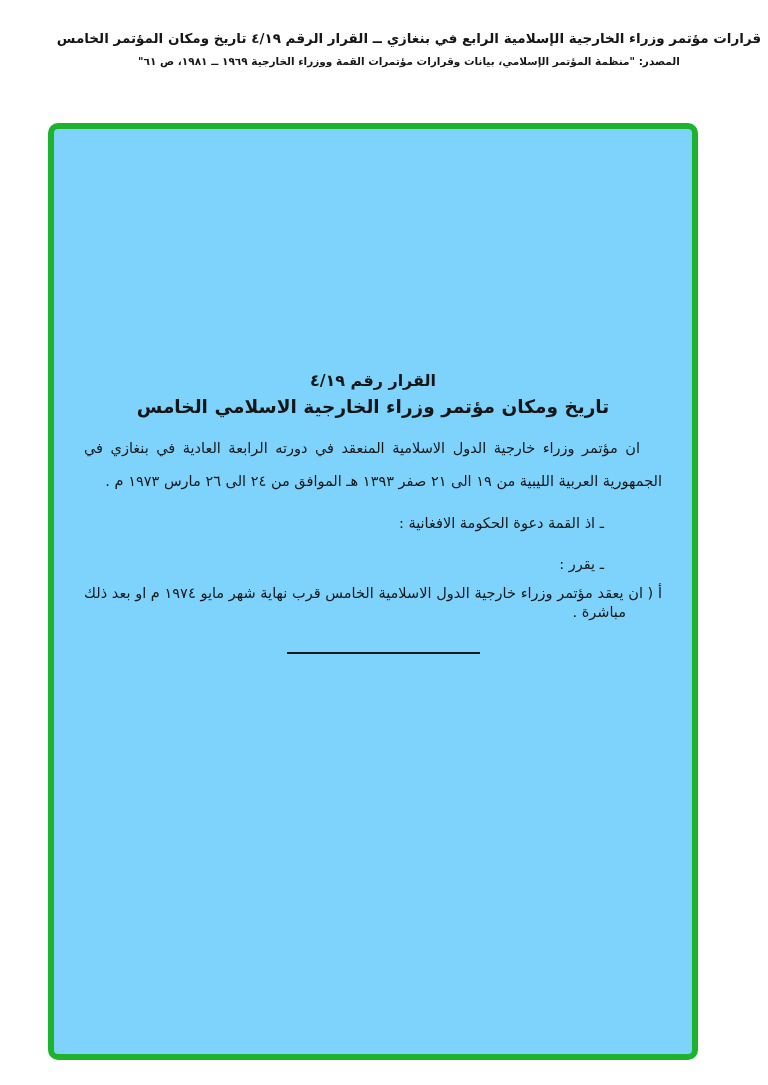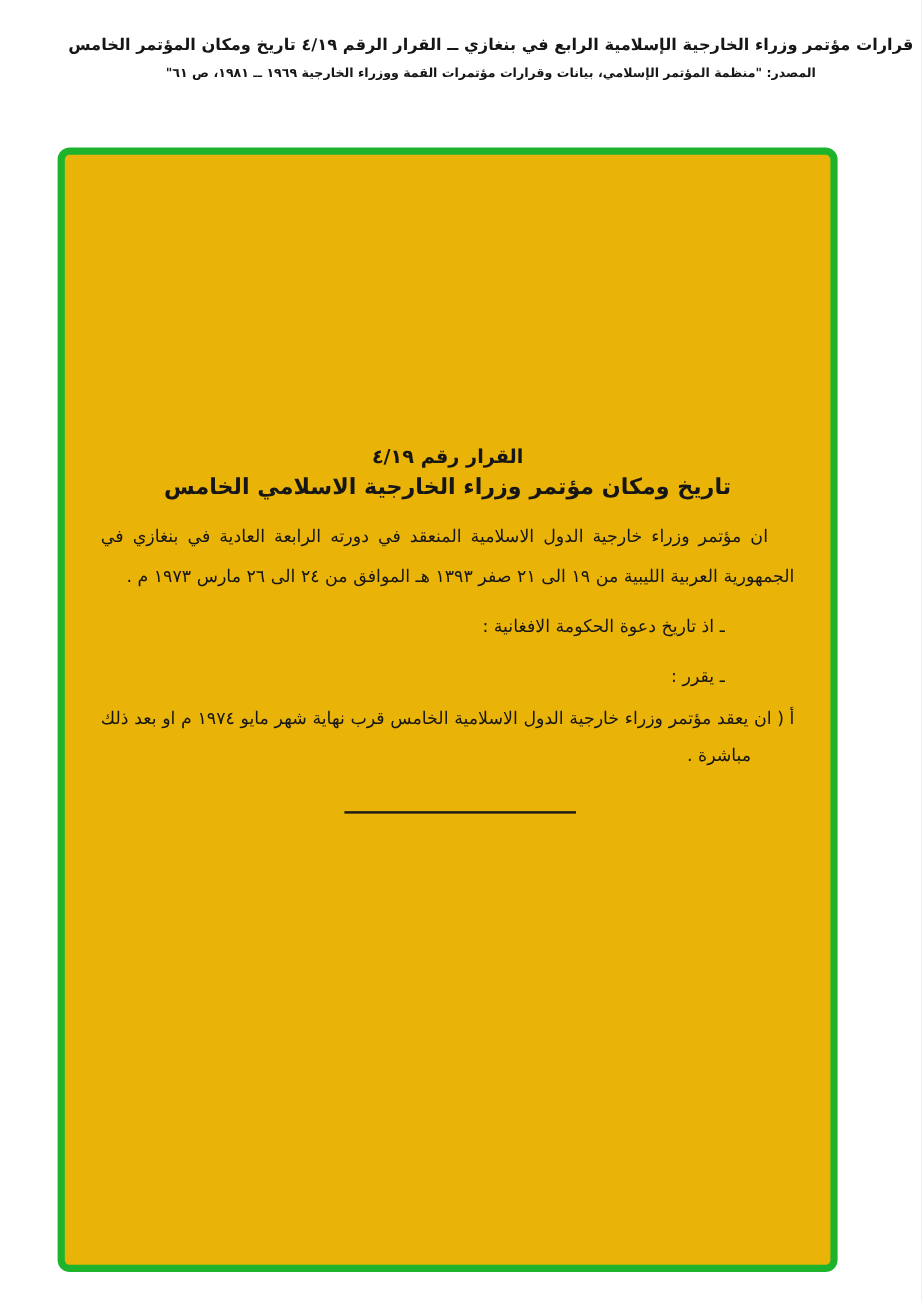--- a/index.html
+++ b/index.html
@@ -38,21 +38,21 @@
     letter-spacing: -0.2px;
   }
   .frame {
     position: absolute;
     left: 48px;
     top: 123px;
     width: 638px;
     height: 925px;
     border: 6px solid #1db32c;
     border-radius: 10px;
-    background: #eab308;
+    background: #7dd3fc;
   }
   .doc-content {
     position: absolute;
     top: 242px;
     right: 30px;
     left: 30px;
     direction: rtl;
   }
   .doc-title {
     text-align: center;
@@ -79,21 +79,21 @@
   }
   .clause-decides {
     margin-top: 19px;
     margin-right: 58px;
     font-size: 14.5px;
     line-height: 22px;
   }
   .item-a {
     margin-top: 9px;
     font-size: 14.5px;
-    line-height: 31px;
+    line-height: 19px;
     text-align: justify;
     padding-right: 36px;
     text-indent: -36px;
   }
   .item-b {
     margin-top: 9px;
     margin-right: 68px;
     font-size: 14.5px;
     line-height: 24px;
   }
@@ -114,21 +114,21 @@
 
 <div class="frame">
   <div class="doc-content">
 
     <div class="doc-title">القرار رقم ٤/١٩</div>
 
     <div class="doc-subtitle">تاريخ ومكان مؤتمر وزراء الخارجية الاسلامي الخامس</div>
 
     <p class="preamble">ان مؤتمر وزراء خارجية الدول الاسلامية المنعقد في دورته الرابعة العادية في بنغازي في الجمهورية العربية الليبية من ١٩ الى ٢١ صفر ١٣٩٣ هـ الموافق من ٢٤ الى ٢٦ مارس ١٩٧٣ م .</p>
 
-    <div class="clause-invitation">ـ اذ تاريخ دعوة الحكومة الافغانية :</div>
+    <div class="clause-invitation">ـ اذ القمة دعوة الحكومة الافغانية :</div>
 
     <div class="clause-decides">ـ يقرر :</div>
 
     <p class="item-a">أ ( ان يعقد مؤتمر وزراء خارجية الدول الاسلامية الخامس قرب نهاية شهر مايو ١٩٧٤ م او بعد ذلك مباشرة .</p>
 
 
     <div class="end-rule"></div>
 
   </div>
 </div>

